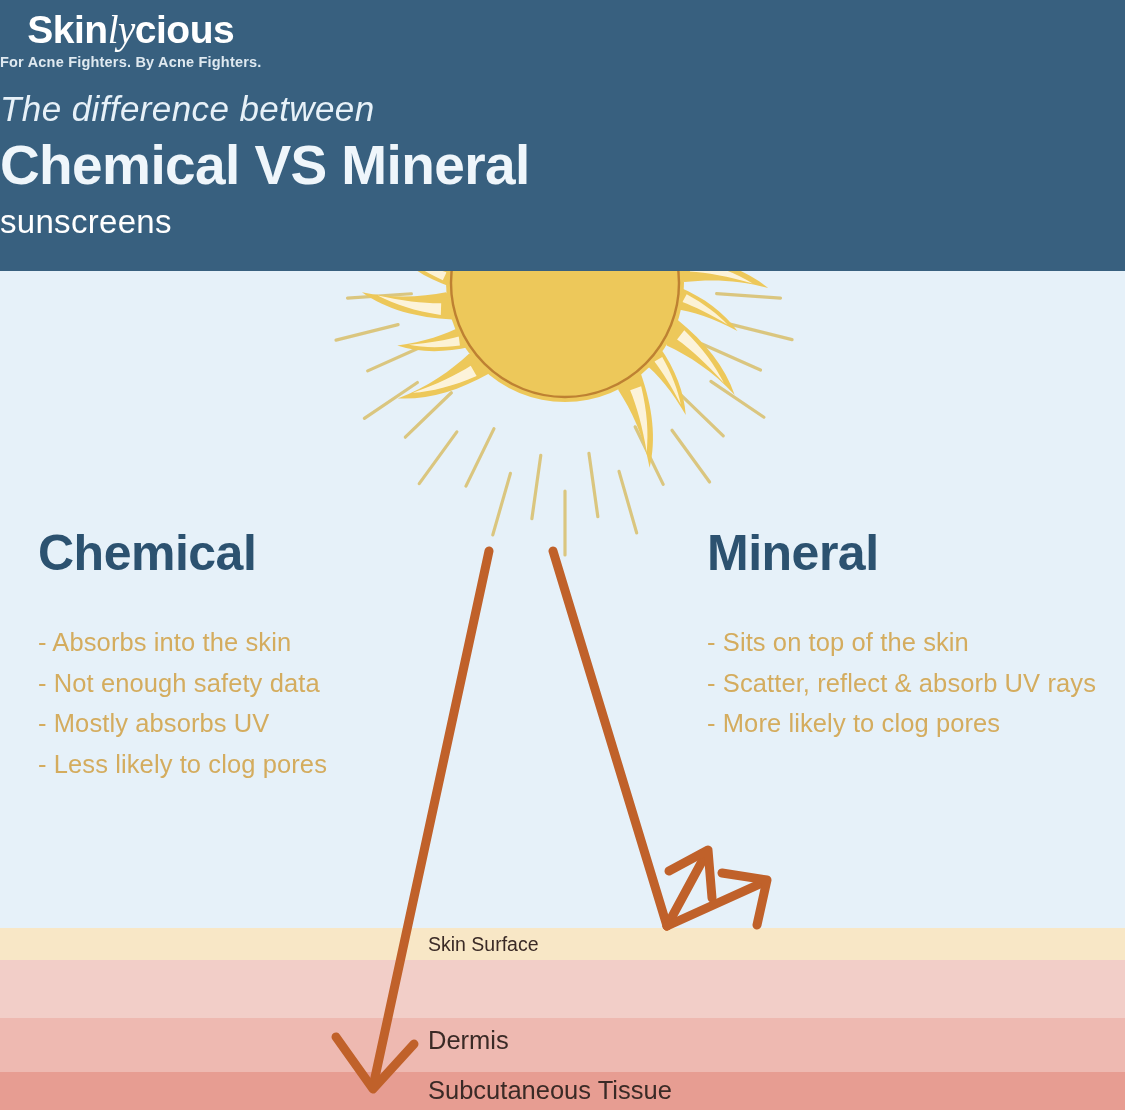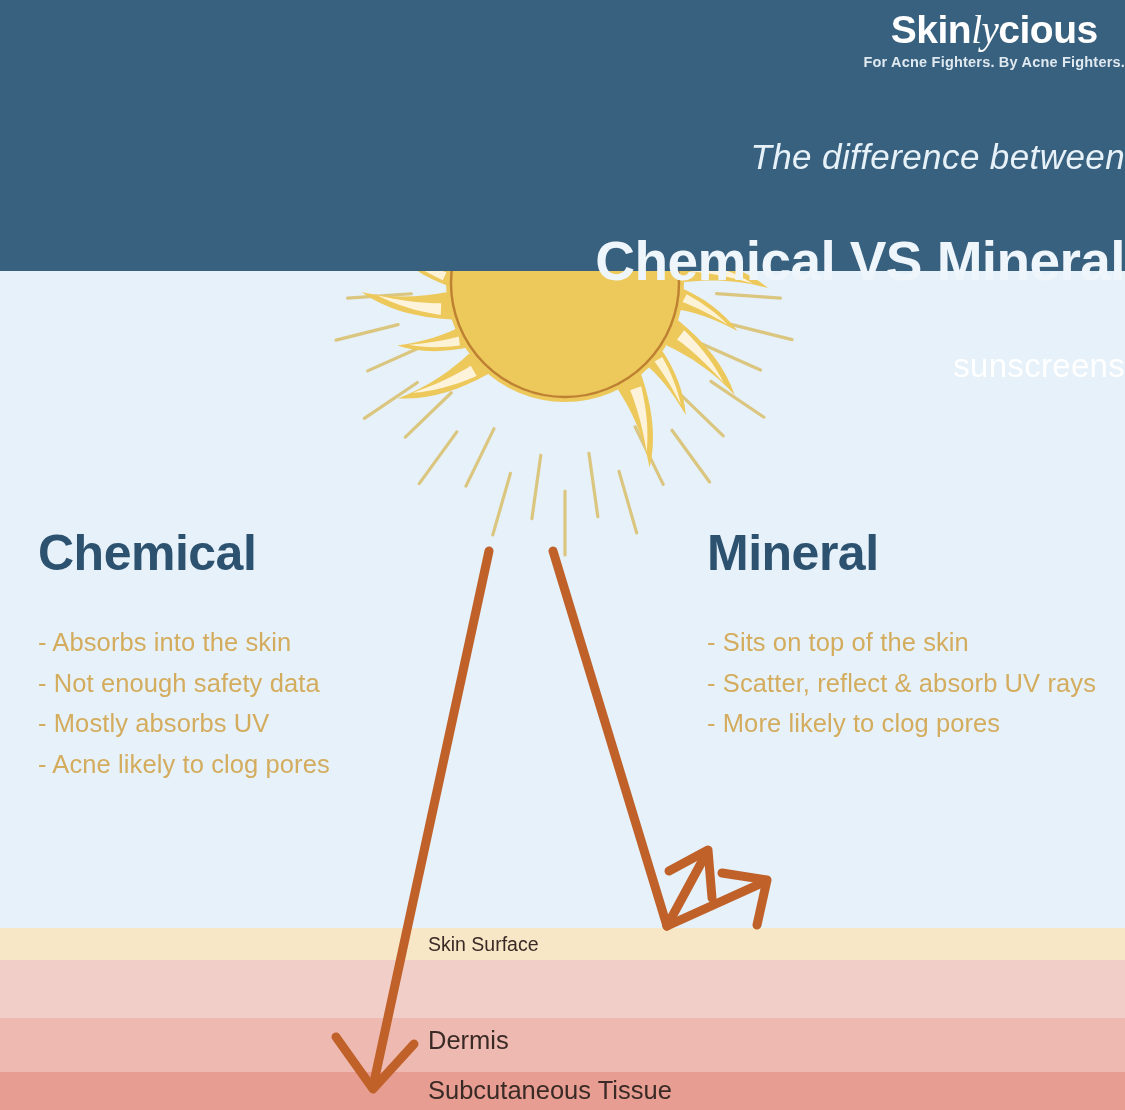--- a/index.html
+++ b/index.html
@@ -8,21 +8,21 @@
     background:#e6f1f9;
     font-family:"Liberation Sans","DejaVu Sans",sans-serif;
     -webkit-font-smoothing:antialiased;
   }
   #poster{position:relative;width:1125px;height:1110px;overflow:hidden;background:#e6f1f9;}
 
   
   .header{
     position:absolute;left:0;top:0;width:1125px;height:271px;
     background:#38607f;z-index:40;
-    display:flex;flex-direction:column;align-items:flex-end;gap:48px;
+    display:flex;flex-direction:column;align-items:flex-start;
   }
   .logo{margin-top:10px;text-align:center;line-height:1;}
   .logo-word{
     font-size:39px;font-weight:700;color:#ffffff;letter-spacing:-0.5px;
     white-space:nowrap;
   }
   .logo-word .ital{font-style:italic;font-weight:400;font-family:"Liberation Serif",serif;}
   .logo-tag{
     margin-top:6px;font-size:14.5px;color:#dfe9f0;font-weight:600;
     letter-spacing:.2px;white-space:nowrap;
@@ -267,21 +267,21 @@
       <path d="M722,873 L767,880 L757,925" fill="none" stroke="#c0612a" stroke-width="9" stroke-linecap="round" stroke-linejoin="round"></path>
     </g>
   </svg>
 
   <div class="col col-left">
     <div class="col-head">Chemical</div>
     <ul class="bullets" id="bullets-left">
         <li>- Absorbs into the skin</li>
         <li>- Not enough safety data</li>
         <li>- Mostly absorbs UV</li>
-        <li>- Acne likely to clog pores</li>
+        <li>- Less likely to clog pores</li>
       </ul>
   </div>
 
   <div class="col col-right">
     <div class="col-head">Mineral</div>
     <ul class="bullets" id="bullets-right">
         <li>- Sits on top of the skin</li>
         <li class="wrap">- Scatter, reflect &amp; absorb UV rays</li>
         <li>- More likely to clog pores</li>
       </ul>

